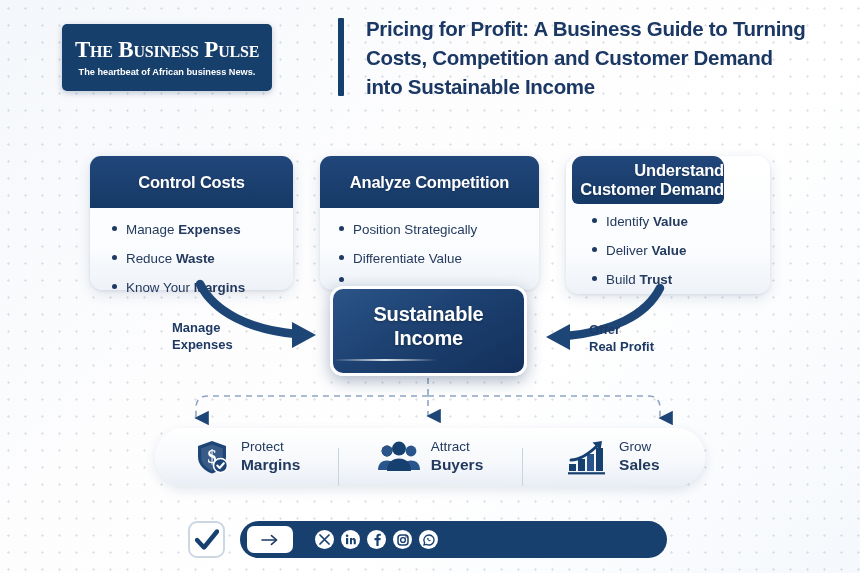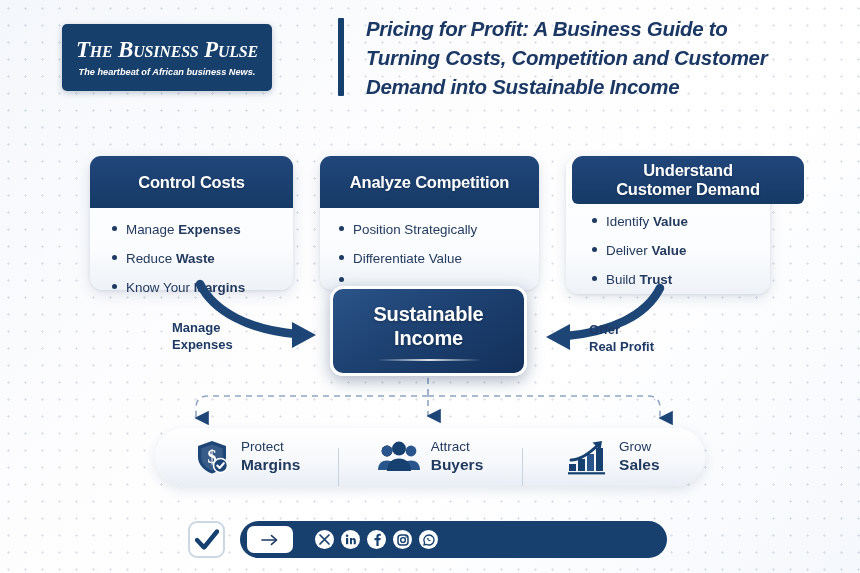--- a/index.html
+++ b/index.html
@@ -21,21 +21,20 @@
       linear-gradient(135deg, #f4f7fb 0%, #fdfdfe 38%, #ffffff 62%, #f5f8fc 100%);
   }
 
   
   #header {
     position: absolute;
     left: 0; top: 0;
     width: 860px; height: 112px;
     display: flex;
     align-items: center;
-    font-style: italic;
   }
 
   #logo-box {
     position: absolute;
     left: 62px; top: 24px;
     width: 210px; height: 67px;
     background: #173f6b;
     border-radius: 5px;
     display: flex;
     flex-direction: column;
@@ -126,34 +125,33 @@
     top: -3px;
   }
   .bullet b { font-weight: bold; }
 
   #card-1 { left: 90px; top: 156px; width: 203px; height: 134px; }
   #card-1 .card-body { padding-left: 22px; }
   #card-2 { left: 320px; top: 156px; width: 219px; height: 134px; }
   #card-2 .card-body { padding-left: 19px; }
   #card-3 { left: 566px; top: 156px; width: 204px; height: 138px; }
   #card-3 .card-body { padding-left: 26px; padding-top: 10px; }
-  #card-3 .card-head { width: 232px; margin: 0 auto 0 6px; border-radius: 11px 11px 6px 6px; }
+  #card-3 .card-head { width: 152px; margin: 0 auto 0 6px; border-radius: 11px 11px 6px 6px; align-items: flex-end; }
 
   
   #center-box {
     position: absolute;
     left: 330px; top: 286px;
     width: 197px; height: 90px;
     border-radius: 13px;
     background: linear-gradient(150deg, #2b5488 0%, #1d4171 45%, #13305a 100%);
     box-shadow: 0 5px 16px rgba(20,50,95,0.35);
     border: 3px solid #ffffff;
     display: flex;
     flex-direction: column;
-    align-items: center;
     justify-content: center;
   }
   #center-text {
     color: #ffffff;
     font-size: 20px;
     font-weight: bold;
     text-align: center;
     line-height: 1.2;
     letter-spacing: -0.2px;
     text-shadow: 0 1px 3px rgba(0,0,0,0.3);

